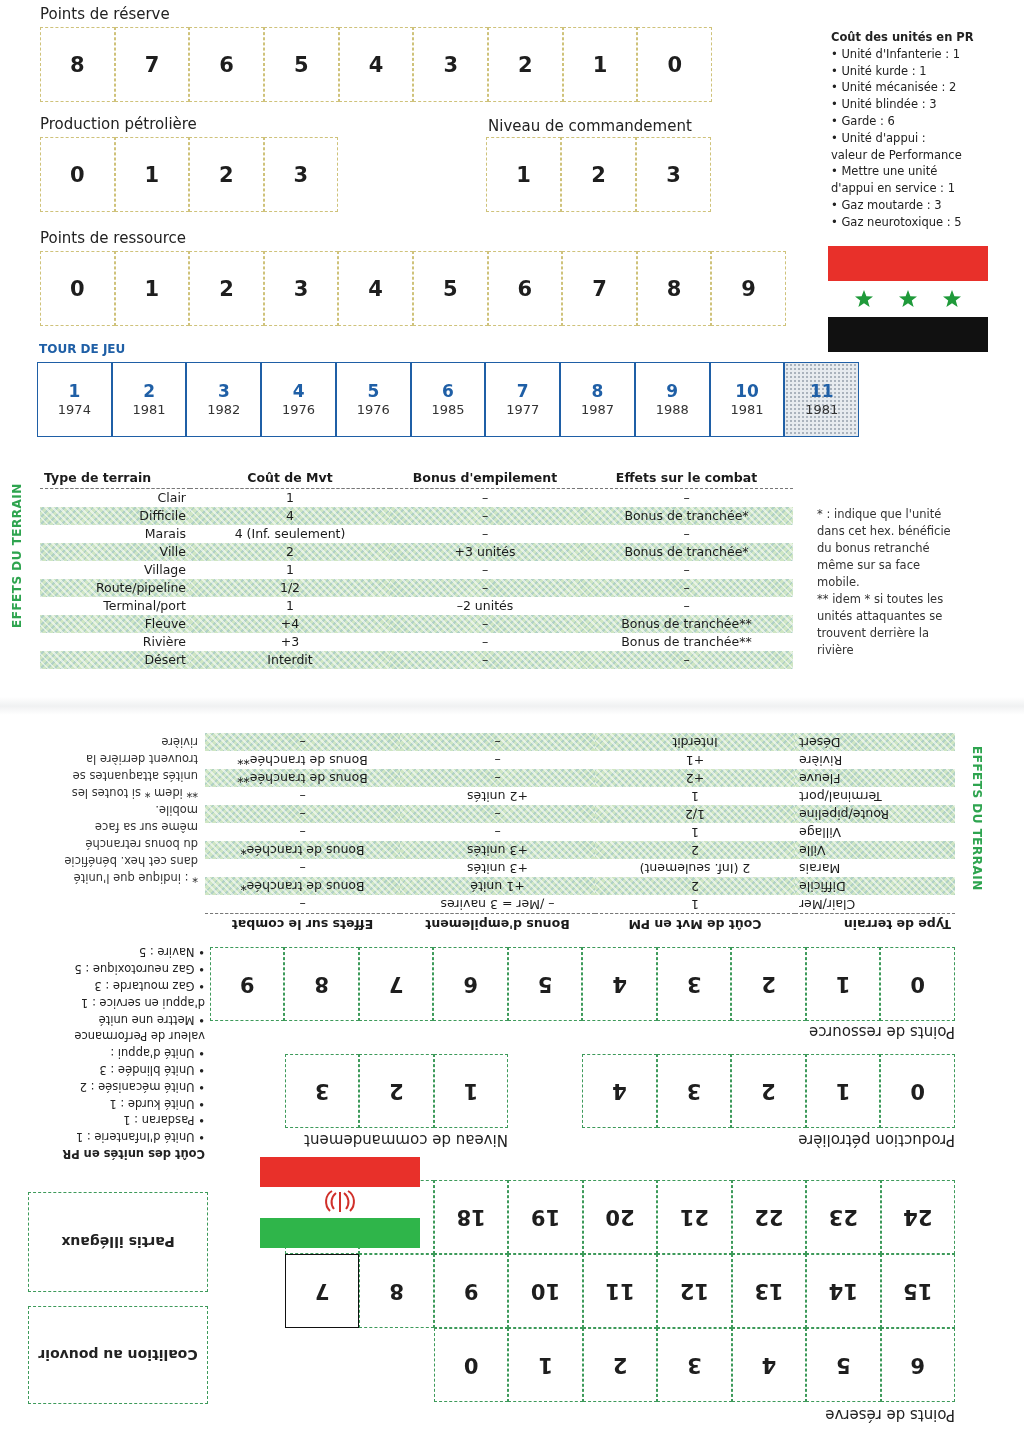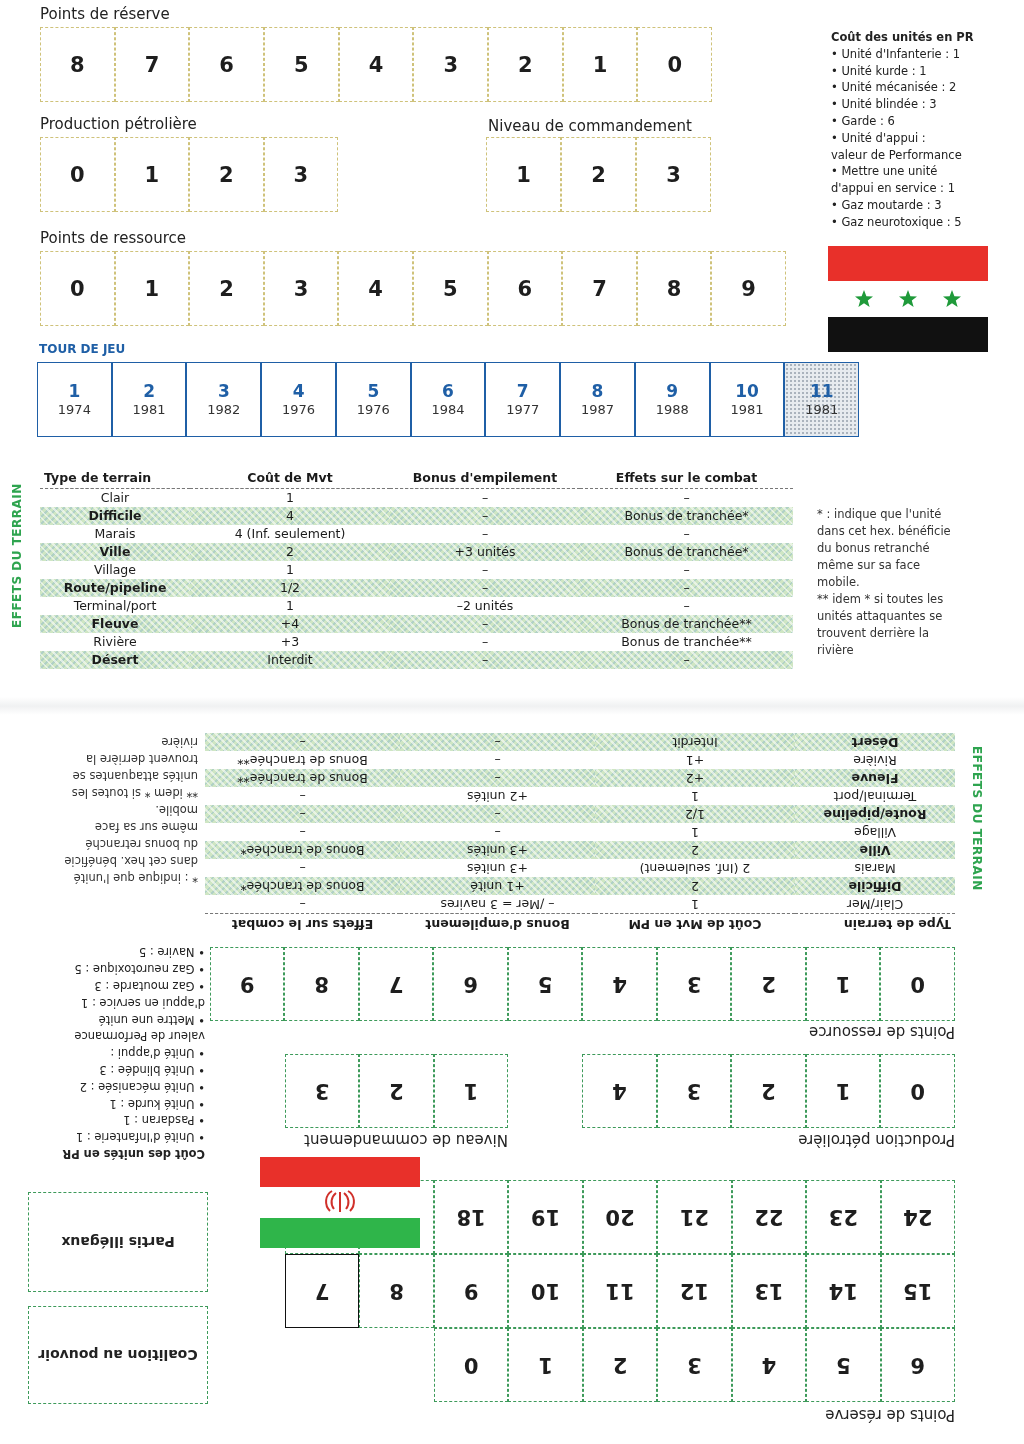--- a/index.html
+++ b/index.html
@@ -19,28 +19,28 @@
   .turn .final { background-color: #e7ebef;
     background-image: radial-gradient(#aab3bd 1px, transparent 1.2px);
     background-size: 4px 4px; }
   .sectitle { color: #1f5fa6; font-weight: bold; font-size: 12px; }
   .unitcost { font-size: 11.5px; line-height: 16.8px; color: #222; }
   .unitcost .hd { font-weight: bold; }
   table.terrain { border-collapse: collapse; font-size: 12.5px; position: absolute; }
   table.terrain th { font-weight: bold; text-align: center; border-bottom: 1px dashed #777; height: 20px; padding: 0 4px; }
   table.terrain th:first-child { text-align: left; }
   table.terrain td { height: 18px; text-align: center; padding: 0 4px; line-height: 18px; white-space: nowrap; }
-  table.terrain td:first-child { text-align: center; }
+  table.terrain td:first-child { text-align: right; }
   table.terrain tr.shade td {
     background-color: #cfe6c4;
     background-image:
       repeating-linear-gradient(45deg, rgba(255,255,255,0.55) 0 2px, transparent 2px 5px),
       repeating-linear-gradient(-45deg, rgba(120,170,200,0.35) 0 2px, transparent 2px 5px);
   }
-  table.terrain tr.shade td:first-child { font-weight: bold; }
+  table.terrain tr.shade td:first-child { font-weight: normal; }
   .vert { position: absolute; writing-mode: vertical-rl; transform: rotate(180deg);
           color: #2ea44f; font-weight: bold; font-size: 12px; letter-spacing: 0.5px; }
   .foot { font-size: 11.5px; line-height: 17px; color: #333; }
   .sheet-b { position: absolute; left: 0; top: 700px; width: 1024px; height: 744px; transform: rotate(180deg); }
   .namebox { position: absolute; border: 1.5px dashed #3d9a5a; display: flex; align-items: center; justify-content: center;
              font-size: 14px; font-weight: bold; color: #222; }
   .fold { position: absolute; left: 0; top: 697px; width: 1024px; height: 18px;
           background: linear-gradient(#ffffff, #f0f1f2 50%, #ffffff); }
 </style>
 </head>
@@ -107,21 +107,21 @@
       <div class="cell" style="flex: 1 1 0%;">
         <div class="num">4</div>
         <div class="year">1976</div>
       </div>
       <div class="cell" style="flex: 1 1 0%;">
         <div class="num">5</div>
         <div class="year">1976</div>
       </div>
       <div class="cell" style="flex: 1 1 0%;">
         <div class="num">6</div>
-        <div class="year">1984</div>
+        <div class="year">1985</div>
       </div>
       <div class="cell" style="flex: 1 1 0%;">
         <div class="num">7</div>
         <div class="year">1977</div>
       </div>
       <div class="cell" style="flex: 1 1 0%;">
         <div class="num">8</div>
         <div class="year">1987</div>
       </div>
       <div class="cell" style="flex: 1 1 0%;">

